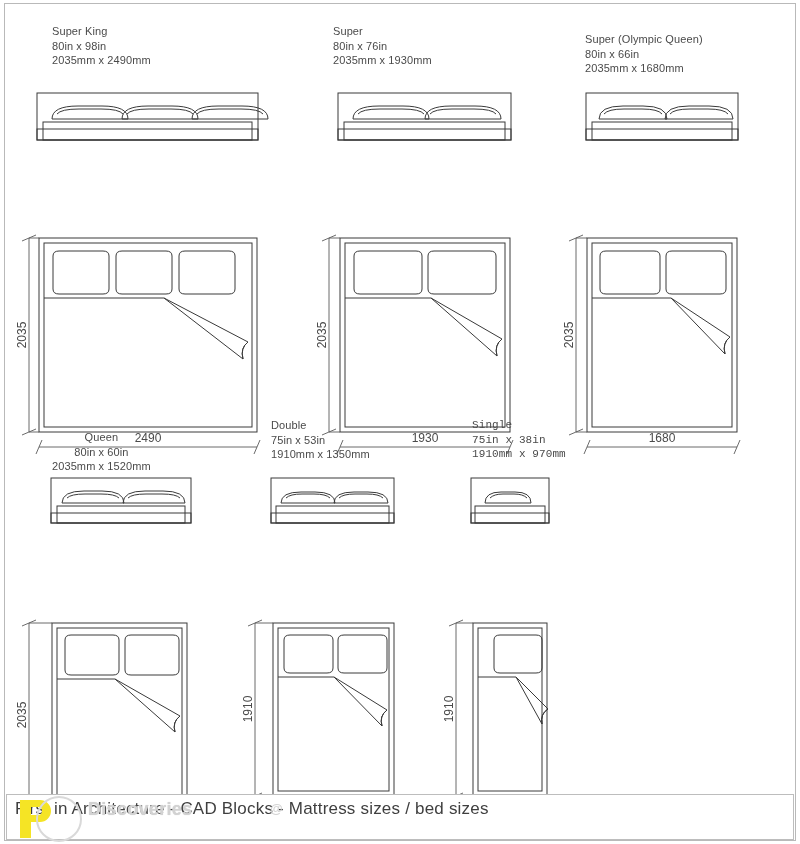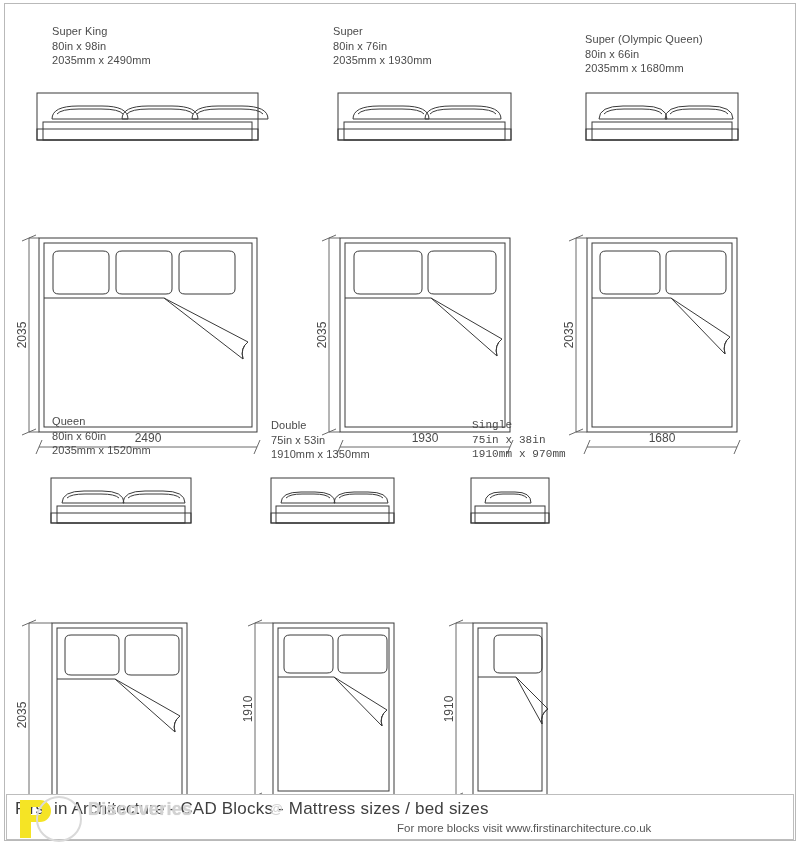--- a/index.html
+++ b/index.html
@@ -257,21 +257,21 @@
       <g stroke="#5a5a5a" stroke-width="0.9" fill="none">
         <line x1="47" y1="377" x2="197" y2="377"></line>
         <line x1="44" y1="384" x2="50" y2="370"></line>
         <line x1="194" y1="384" x2="200" y2="370"></line>
       </g>
       <text x="122" y="372" text-anchor="middle" font-family="Liberation Sans, sans-serif" font-size="12" fill="#4a4a4a">1680</text>
     </svg>
   </div>
 
   <div class="bed-block" style="left:0px; top:400px;">
-    <div class="labels" style="left:52px; top:14px;">
+    <div class="labels" style="left:52px; top:30px;text-align:center;">
       <div class="lbl-name">Queen</div>
       <div class="lbl-in">80in x 60in</div>
       <div class="lbl-mm">2035mm x 1520mm</div>
     </div>
     <svg width="260" height="380" style="position:absolute; left:0; top:64px;">
       <g fill="none" stroke="#3a3a3a" stroke-width="1">
         <rect x="51" y="14" width="140" height="45"></rect>
         <rect x="57" y="42" width="128" height="17"></rect>
         <rect x="51" y="49" width="140" height="10"></rect>
         <g>
@@ -384,21 +384,20 @@
         <line x1="53" y1="348" x2="127" y2="348"></line>
         <line x1="50" y1="355" x2="56" y2="341"></line>
         <line x1="124" y1="355" x2="130" y2="341"></line>
       </g>
       <text x="90" y="343" text-anchor="middle" font-family="Liberation Sans, sans-serif" font-size="12" fill="#4a4a4a">970</text>
     </svg>
   </div>
 
   <div id="titlebar">
     <div id="title-main">First in Architecture - CAD Blocks - Mattress sizes / bed sizes</div>
-    <div id="title-sub">For more blocks visit www.firstinarchitecture.co.uk</div>
   </div>
 
   <div id="watermark">
     <svg id="wm-logo" viewBox="0 0 42 42">
       <path d="M4 2 h20 a11 11 0 0 1 0 22 h-9 v16 h-11 z
                M15 9 h7 a4 4 0 0 1 0 8 h-7 z" fill="#f5e425" fill-rule="evenodd"></path>
     </svg>
     <div id="wm-circle"></div>
     <div id="wm-text1">Discoveries</div>
     <div id="wm-at">@</div>

